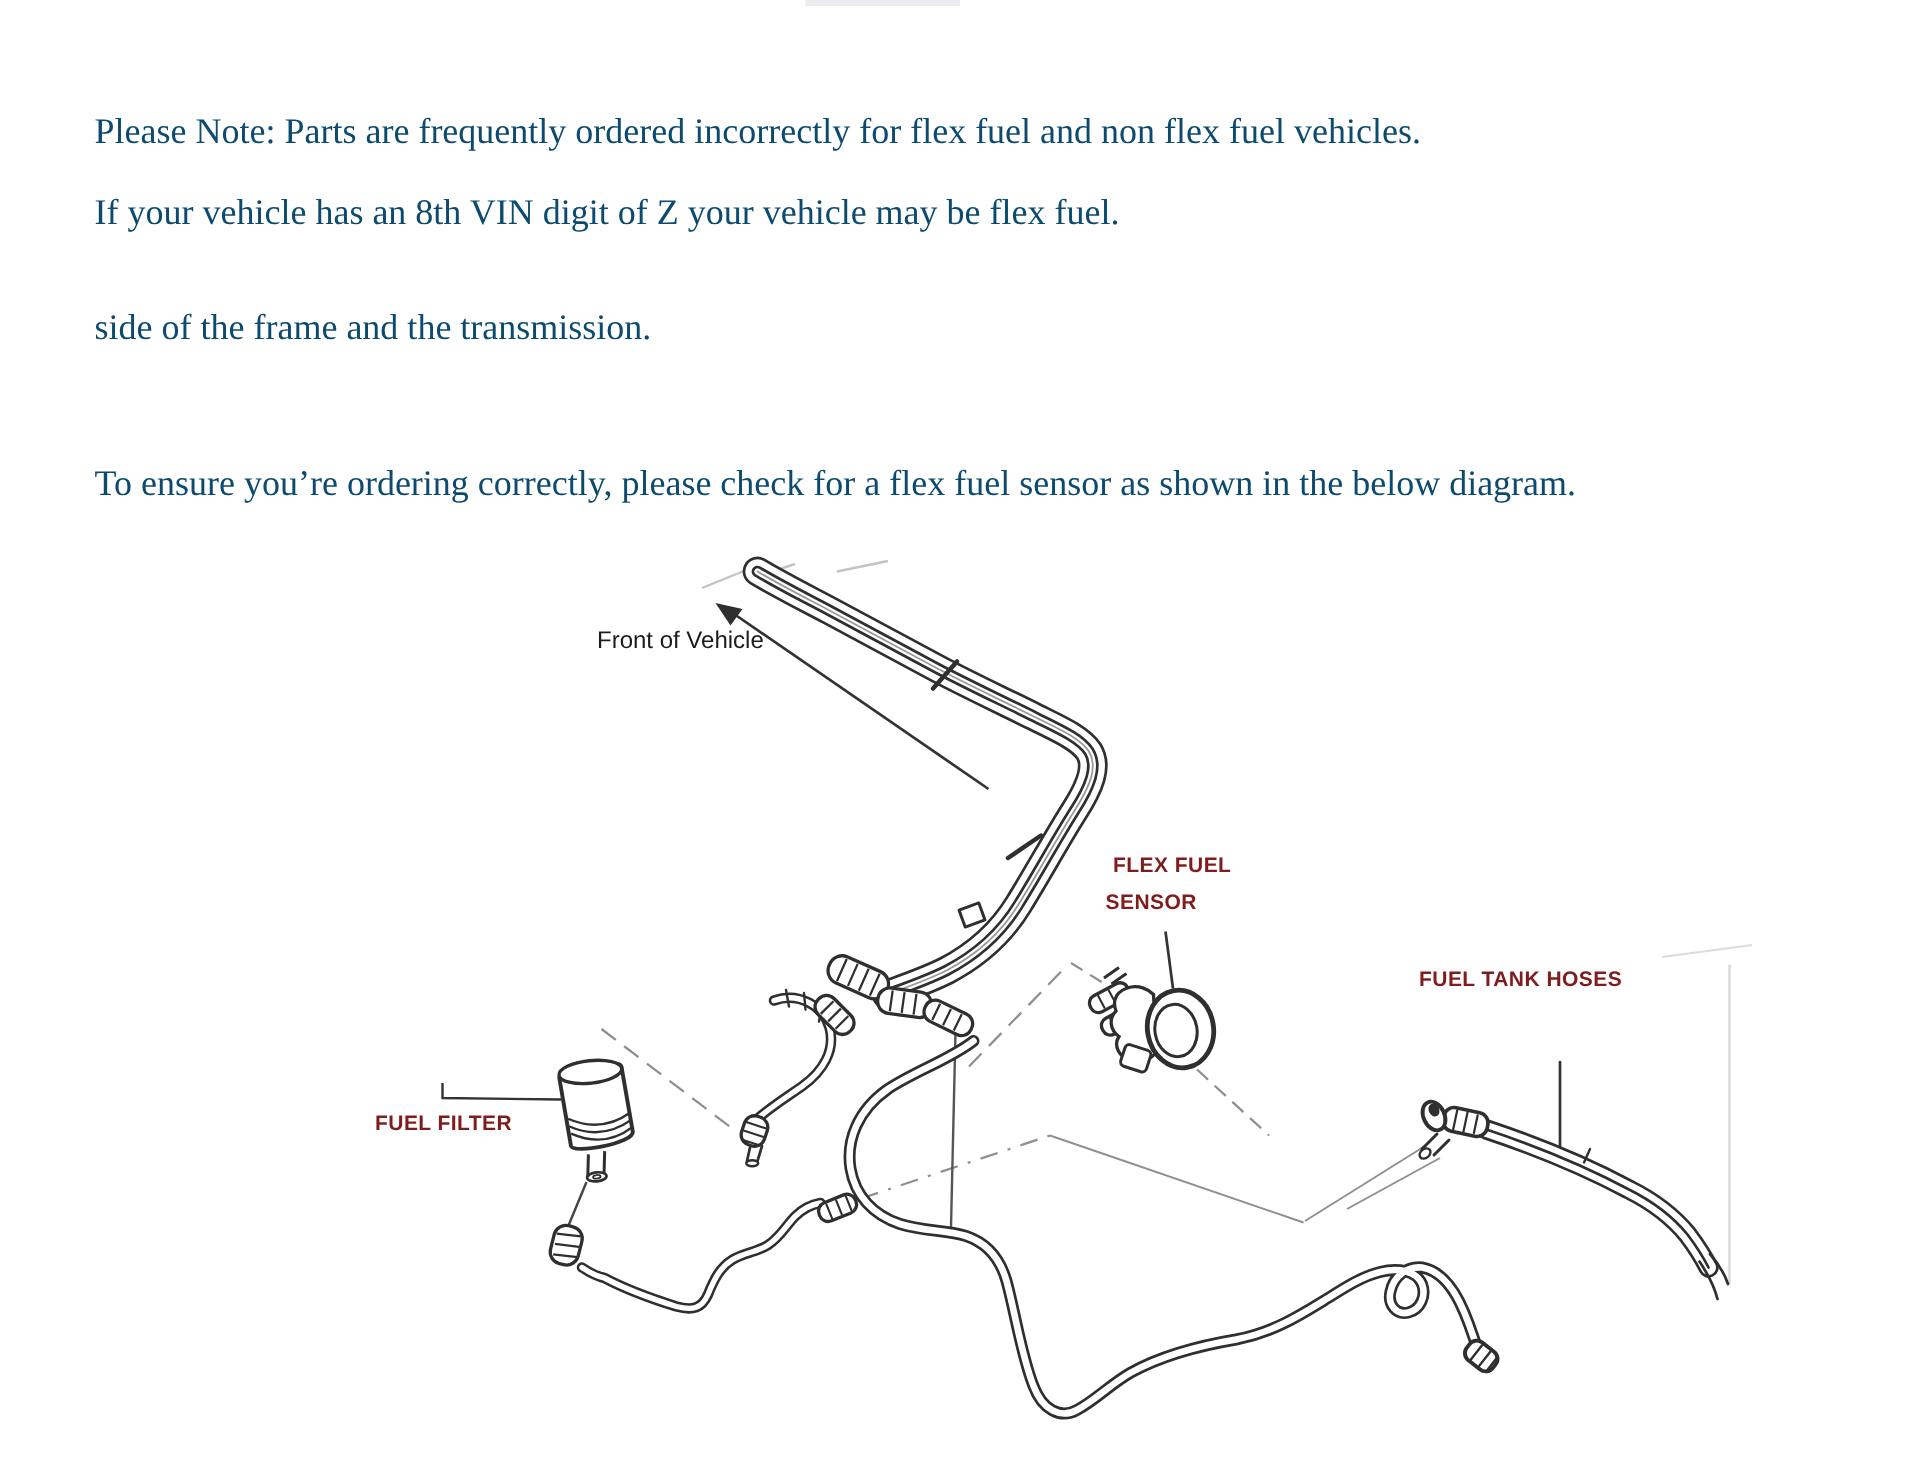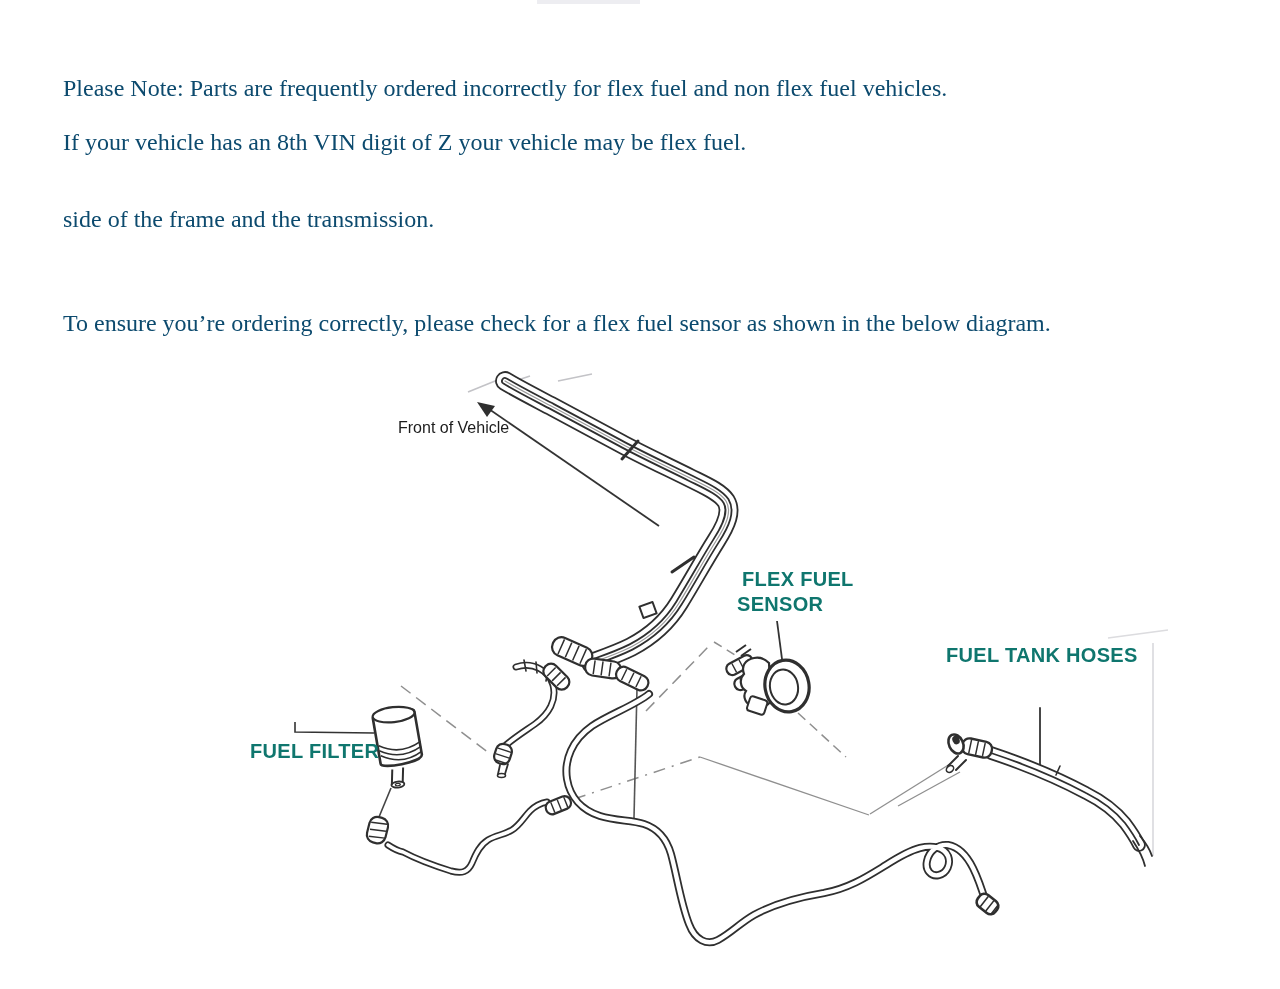--- a/index.html
+++ b/index.html
@@ -8,21 +8,21 @@
     background:#ffffff;font-family:"Liberation Serif",serif;
   }
   #topbar{position:absolute;left:537px;top:0;width:103px;height:4px;background:#ededf1;}
   .para{position:absolute;left:63px;color:#0c4a6e;font-size:24px;line-height:36px;white-space:nowrap;}
   #p1{top:70px}
   #p2{top:124px}
   #p3{top:201px}
   #p4{top:305px}
   .dlabel{
     position:absolute;font-family:"Liberation Sans",sans-serif;font-weight:bold;
-    color:#0f766e;font-size:20px;letter-spacing:0.3px;white-space:nowrap;
+    color:#7f1d1d;font-size:14px;letter-spacing:0.3px;white-space:nowrap;
   }
   #lab-front{left:383px;top:419px;font-weight:normal;color:#1c1c1c;font-size:16px;letter-spacing:0;margin-left:15px;}
   #lab-ffs1{left:742px;top:568px}
   #lab-ffs2{left:737px;top:593px}
   #lab-fth{left:946px;top:644px}
   #lab-ff{left:250px;top:740px}
   #diagram-svg{position:absolute;left:0;top:0;}
 </style>
 </head>
 <body>

